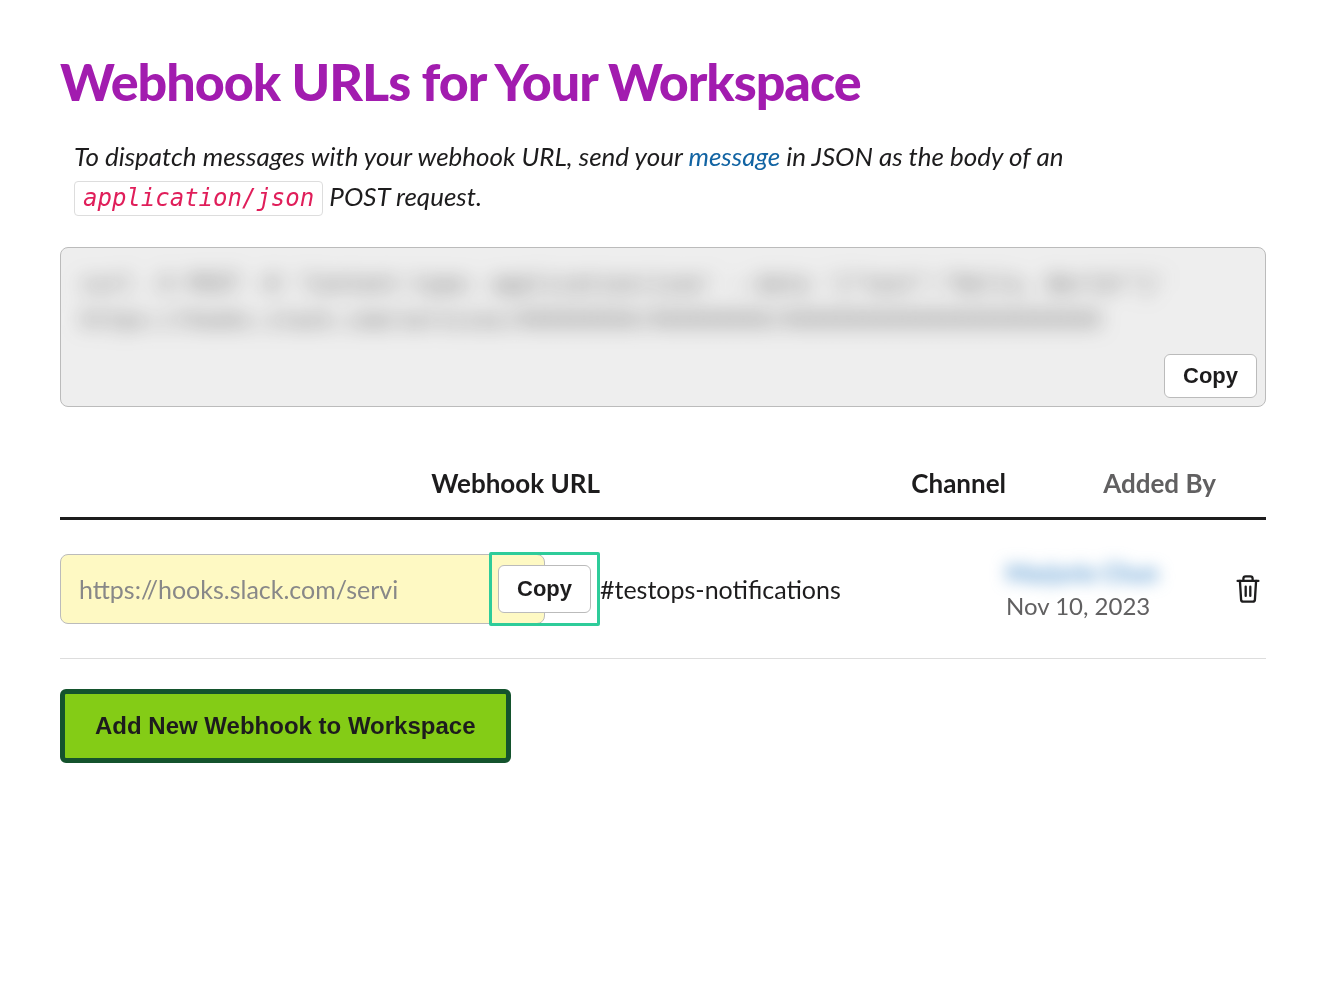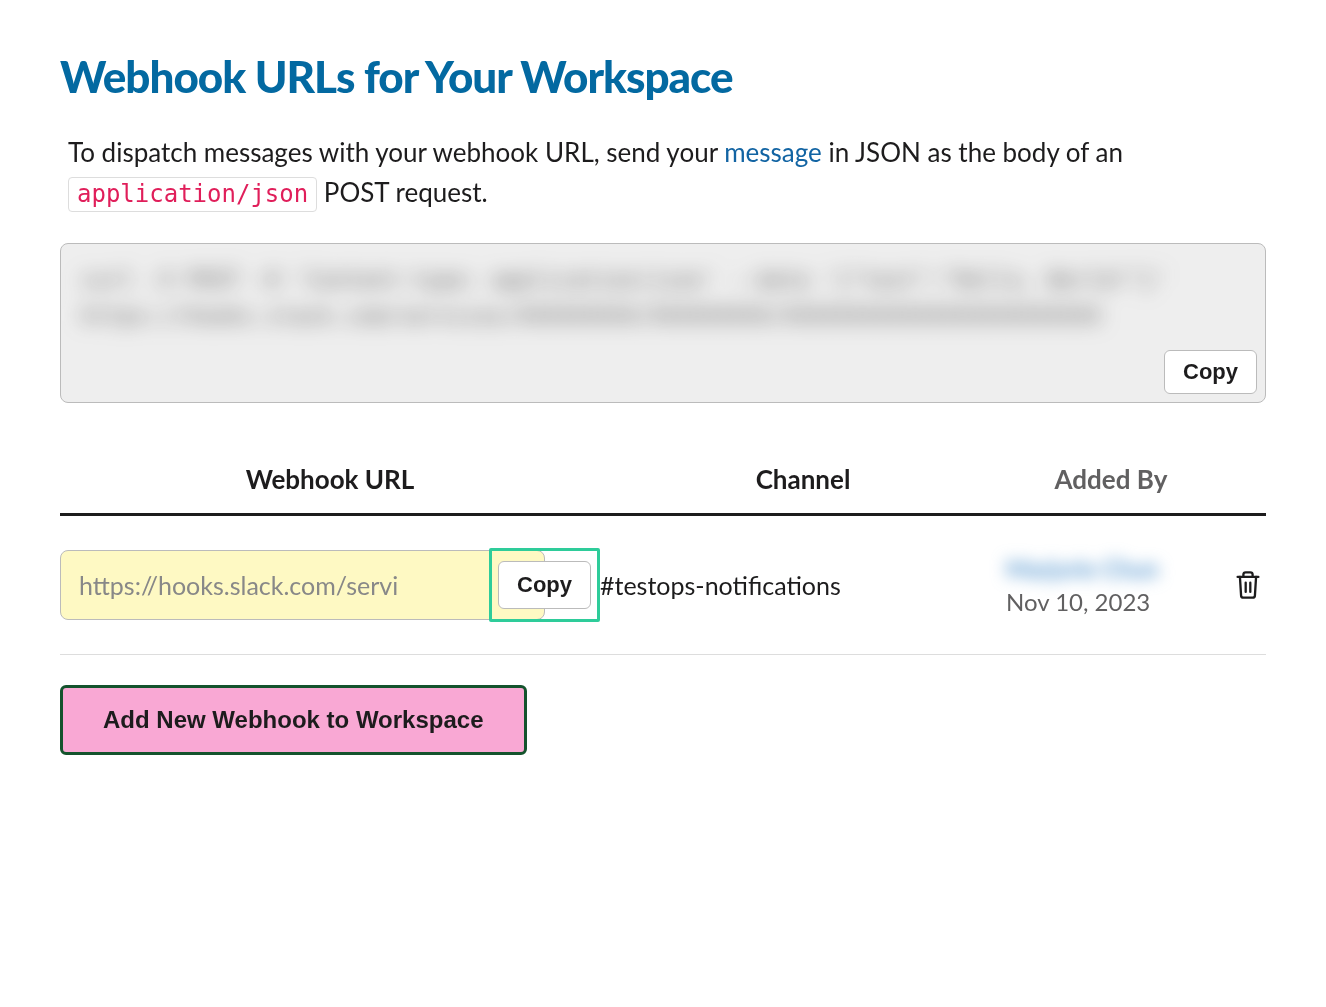--- a/index.html
+++ b/index.html
@@ -9,31 +9,32 @@
     background: #fff;
     font-family: -apple-system, BlinkMacSystemFont, "Segoe UI", "Lato", "Helvetica Neue", Arial, sans-serif;
     color: #1d1c1d;
     width: 1326px;
     height: 1007px;
   }
   .page {
     padding: 50px 60px 40px 60px;
   }
   h1.title {
-    font-size: 44px;
+    font-size: 52px;
     font-weight: 900;
     letter-spacing: -1px;
-    margin: 0 0 30px 0;
-    color: #0369a1;
+    margin: 0 0 24px 0;
+    color: #a21caf;
   }
   p.desc {
     font-size: 26px;
     line-height: 1.55;
-    margin: 0 0 30px 8px;
-    color: #1d1c1d;
+    margin: 0 0 30px 14px;
+    color: #1d1c1d;
+    font-style: italic;
   }
   p.desc2 {
     font-size: 26px;
     line-height: 1.55;
     margin: 0 0 34px 0;
     color: #1d1c1d;
   }
   a.link {
     color: #1264a3;
     text-decoration: none;
@@ -85,21 +86,21 @@
     color: #1d1c1d;
   }
 
   
   .wh-table {
     width: 100%;
     margin-top: 60px;
     border-collapse: collapse;
   }
   .wh-table thead th {
-    text-align: center;
+    text-align: right;
     font-size: 26px;
     font-weight: 700;
     padding: 0 0 18px 0;
     border-bottom: 3px solid #1d1c1d;
   }
   .wh-table tbody td {
     padding: 32px 0 32px 0;
     border-bottom: 1px solid #ddd;
     vertical-align: middle;
     font-size: 25px;
@@ -174,24 +175,24 @@
     background: none;
     border: none;
     cursor: pointer;
     padding: 4px;
     color: #1d1c1d;
   }
   .trash-btn svg { display: block; }
 
   .add-btn {
     margin-top: 30px;
-    background: #f9a8d4;
-    border: 3px solid #14532d;
+    background: #84cc16;
+    border: 5px solid #14532d;
     border-radius: 6px;
-    padding: 18px 40px;
+    padding: 18px 30px;
     font-size: 24px;
     font-weight: 700;
     cursor: pointer;
     color: #1d1c1d;
   }
 </style>
 </head>
 <body>
 
 <div class="page">

